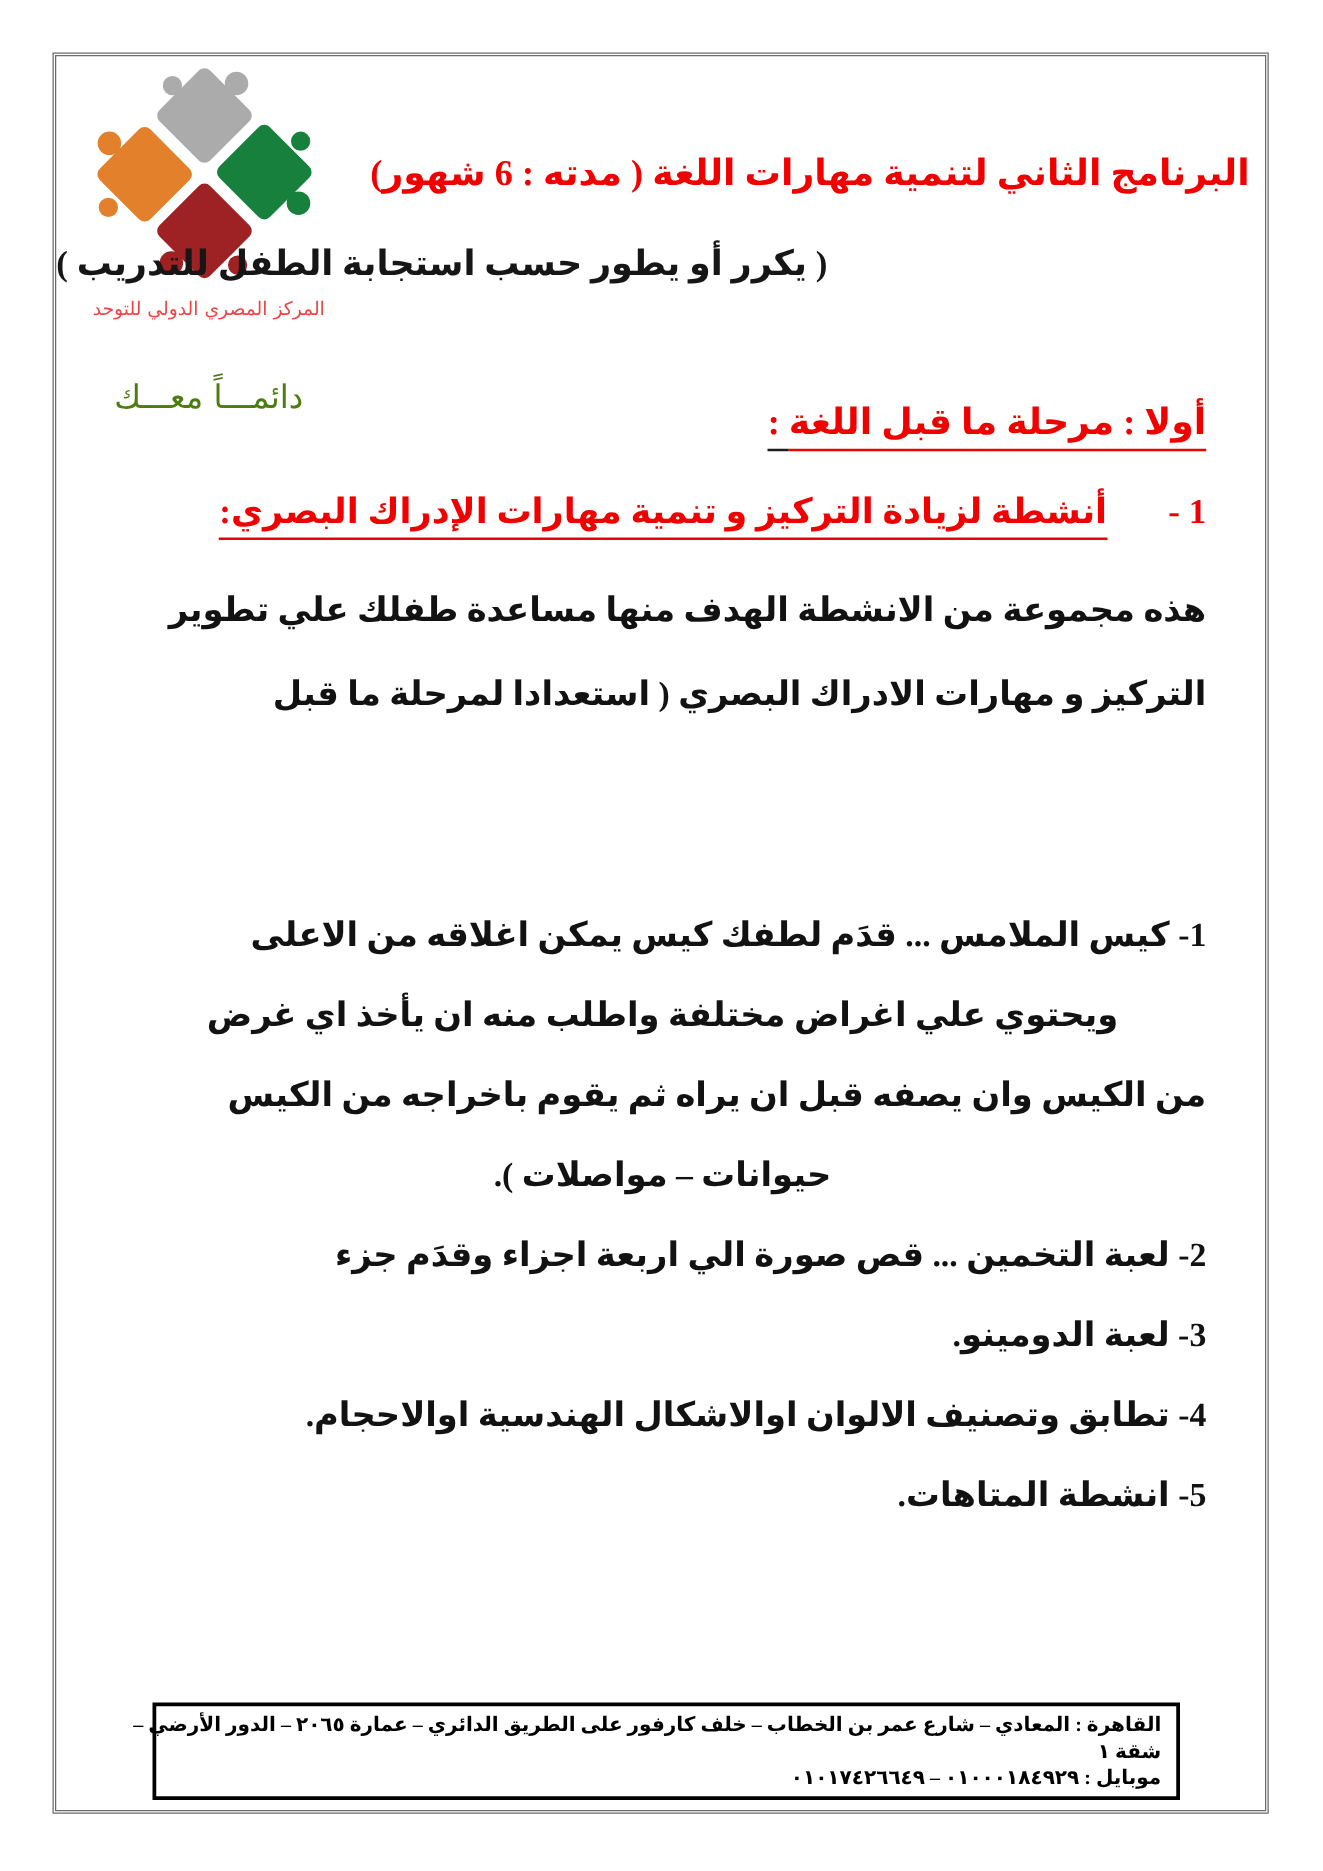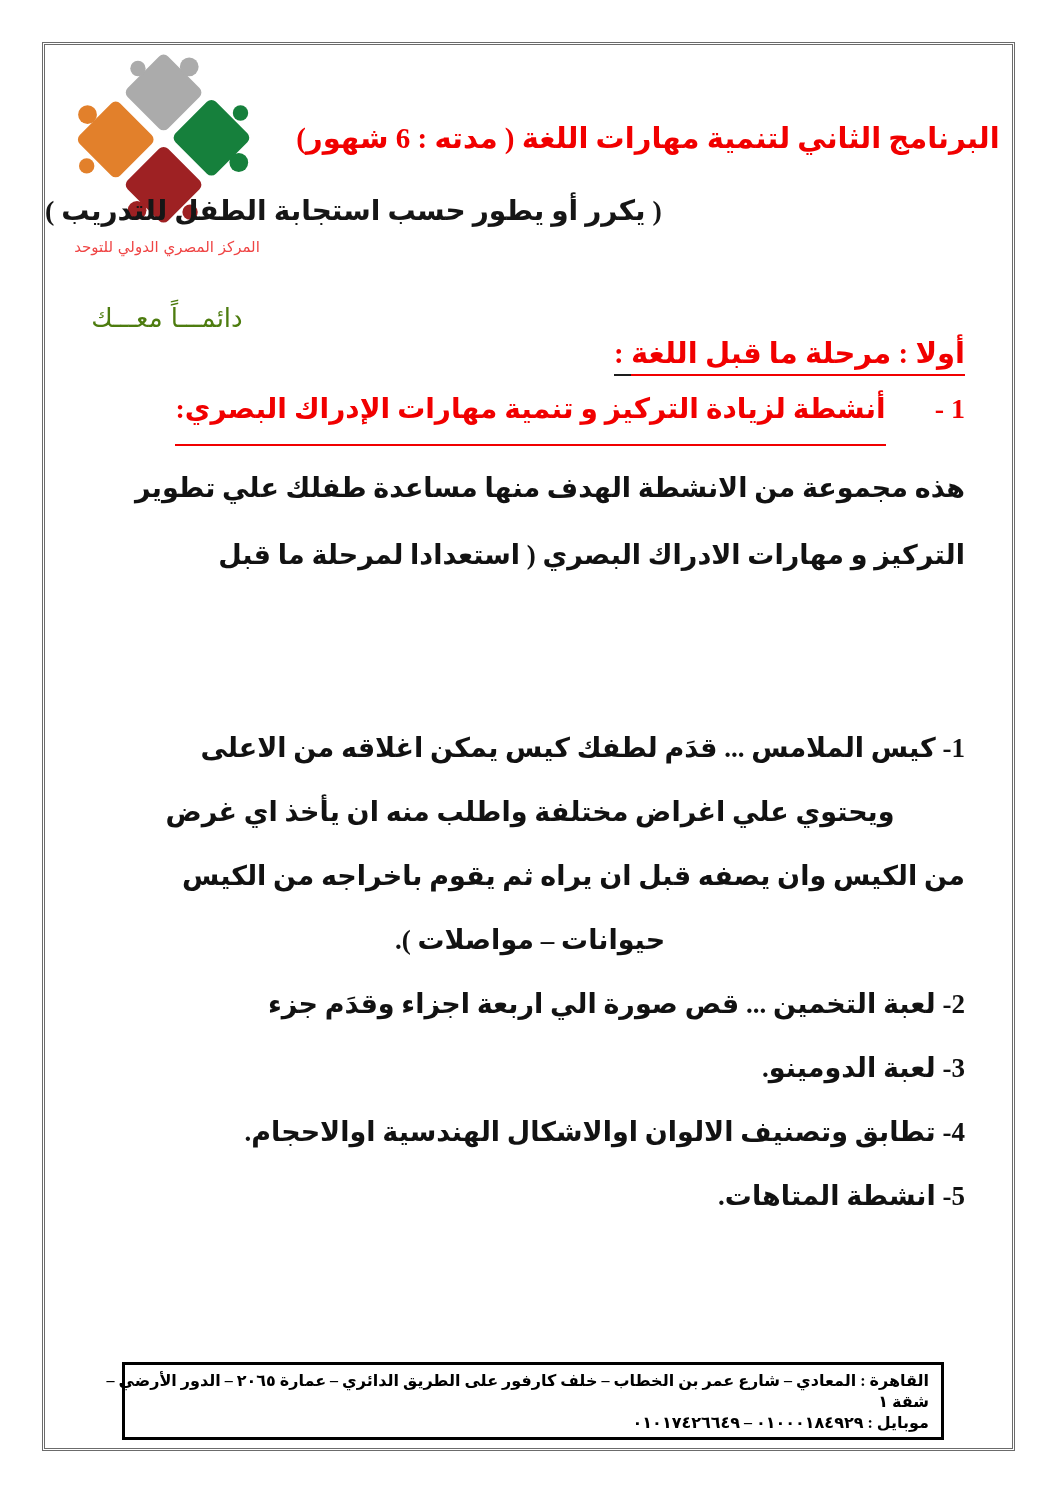--- a/index.html
+++ b/index.html
@@ -25,31 +25,31 @@
   
   .title{
     position:absolute;top:121px;left:292px;width:712px;text-align:center;direction:rtl;
     color:var(--accent_red);font-size:29px;font-weight:bold;white-space:nowrap;
   }
   .subtitle{
     position:absolute;top:194px;left:45px;width:968px;text-align:left;direction:rtl;
     color:#161616;font-size:28px;font-weight:bold;white-space:nowrap;
   }
   .h1{
-    position:absolute;top:336px;left:95px;width:870px;direction:rtl;text-align:right;
+    position:absolute;top:320px;left:95px;width:870px;direction:rtl;text-align:right;
     color:var(--accent_red);font-size:29px;font-weight:bold;white-space:nowrap;
   }
   .h1 .u-red{border-bottom:2px solid var(--accent_red);padding-bottom:5px;}
   .h1 .u-black{border-bottom:2px solid #1d1d1d;padding-bottom:5px;}
   .h2{
     position:absolute;top:392px;left:95px;width:870px;direction:rtl;text-align:right;
     color:var(--accent_red);font-size:28px;font-weight:bold;white-space:nowrap;
   }
   .h2 .gap{display:inline-block;width:42px;}
-  .h2 .u-red{border-bottom:2px solid var(--accent_red);padding-bottom:20px;}
+  .h2 .u-red{border-bottom:2px solid var(--accent_red);padding-bottom:5px;}
   
   .intro{
     position:absolute;top:455px;left:95px;width:870px;direction:rtl;
     font-size:27px;font-weight:bold;color:#121212;
   }
   .intro .ln{line-height:67px;height:67px;white-space:nowrap;}
   .acts{
     position:absolute;top:716px;left:95px;width:870px;direction:rtl;
     font-size:27px;font-weight:bold;color:#121212;
   }

